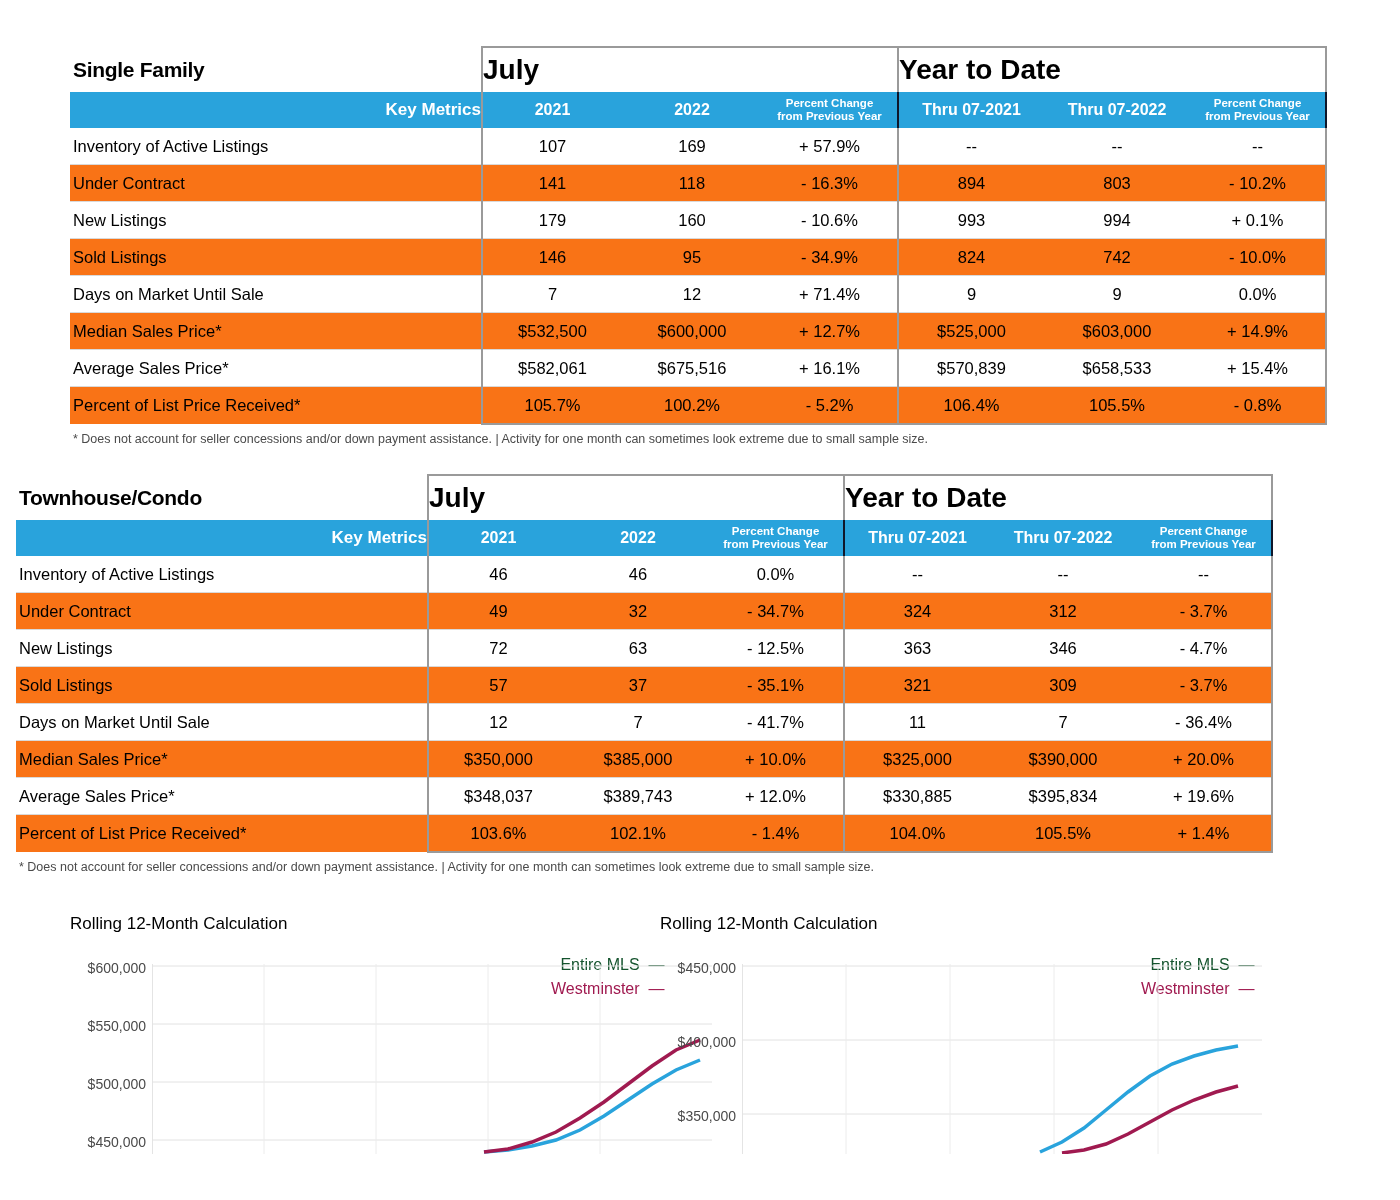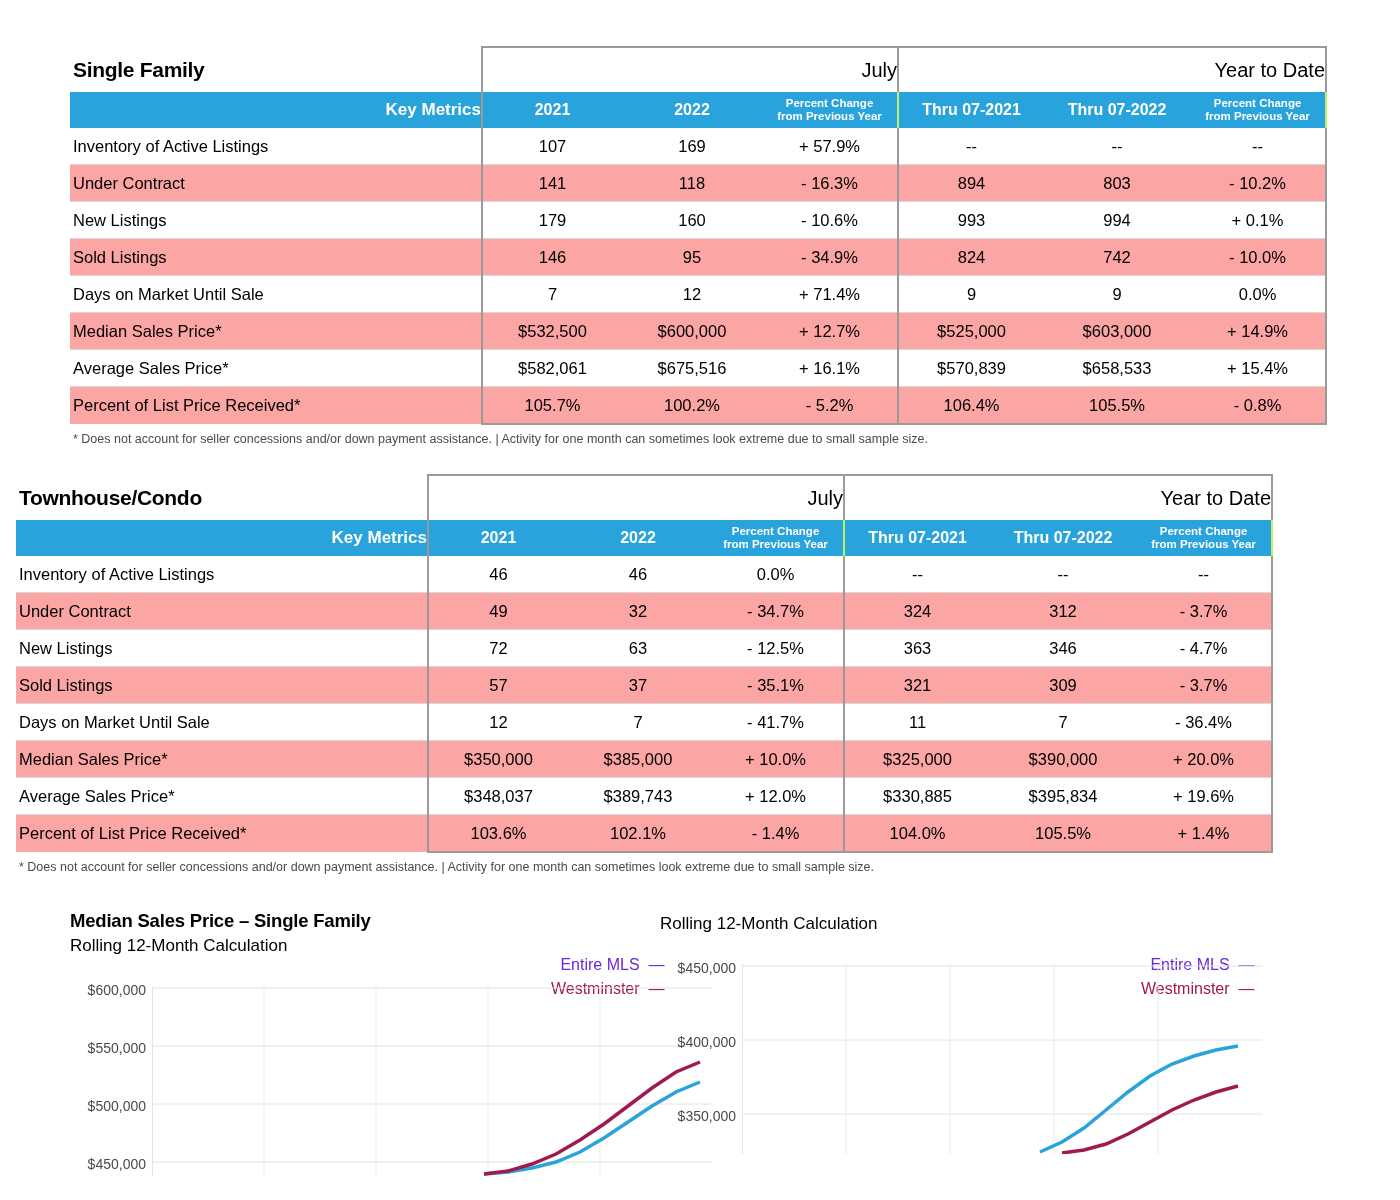--- a/index.html
+++ b/index.html
@@ -49,23 +49,23 @@
 
   .title-cell {
     font-size: 21px;
     font-weight: bold;
     text-align: left;
     padding-left: 3px !important;
     height: 44px;
     letter-spacing: -0.3px;
   }
   .period-cell {
-    font-size: 20px;
-    font-weight: normal;
-    text-align: right;
+    font-size: 28px;
+    font-weight: bold;
+    text-align: left;
     height: 44px;
     border-left: 2px solid #9a9a9a;
     border-top: 2px solid #9a9a9a;
     border-right: 2px solid #9a9a9a;
   }
 
   .hdr {
     background: #29a3dc;
     color: #ffffff;
     height: 36px;
@@ -81,35 +81,35 @@
     font-weight: bold;
     text-align: center;
   }
   .hdr .pc {
     font-size: 11.5px;
     font-weight: bold;
     text-align: center;
     line-height: 1.15;
   }
   .hdr .bl { border-left: 2px solid #9a9a9a; }
-  .hdr .br { border-right: 2px solid #bef264; }
+  .hdr .br { border-right: 2px solid #0f172a; }
 
   tr.row td {
     height: 36px;
     font-size: 16.5px;
   }
   tr.row td.label {
     text-align: left;
     padding-left: 3px !important;
   }
   tr.row td.num {
     text-align: center;
   }
   tr.row td.num.bold { font-weight: normal; }
-  tr.row.alt td { background: #fca5a5; }
+  tr.row.alt td { background: #f97316; }
   tr.row td.bl { border-left: 2px solid #9a9a9a; }
   tr.row td.br { border-right: 2px solid #9a9a9a; }
   tr.row.last td.bl, tr.row.last td.br { border-bottom: 2px solid #9a9a9a; }
   tr.row.last td.bb { border-bottom: 2px solid #9a9a9a; }
 
   .rowline td { border-bottom: 1px solid #d9d9d9; }
 
   .footnote {
     font-size: 12.5px;
     color: #4a4a4a;
@@ -138,21 +138,21 @@
   }
   .legend {
     position: absolute;
     right: 0px;
     top: 46px;
     text-align: right;
     font-size: 16px;
   }
   .legend div { margin-bottom: 6px; white-space: nowrap; }
   .legend .dash { display: inline-block; width: 16px; }
-  .lg-mls { color: #6d28d9; }
+  .lg-mls { color: #14532d; }
   .lg-city { color: #a01a50; }
 
   .plot {
     position: relative;
     margin-top: 30px;
     height: 190px;
   }
   .plot svg { display: block; }
   .ylab {
     position: absolute;
@@ -383,21 +383,20 @@
         <td class="num br bb">+ 1.4%</td>
       </tr>
     </tbody>
       </table>
     <div class="footnote">* Does not account for seller concessions and/or down payment assistance.  |  Activity for one month can sometimes look extreme due to small sample size.</div>
   </div>
 
   <div class="charts">
 
     <div class="chart-wrap">
-      <div class="chart-title">Median Sales Price – Single Family</div>
       <div class="chart-sub">Rolling 12-Month Calculation</div>
       <div class="legend">
         <div>
           <span class="lg-mls">Entire MLS</span>
           <span class="lg-mls dash">&nbsp;—</span>
         </div>
         <div>
           <span class="lg-city">Westminster</span>
           <span class="lg-city dash">&nbsp;—</span>
         </div>

